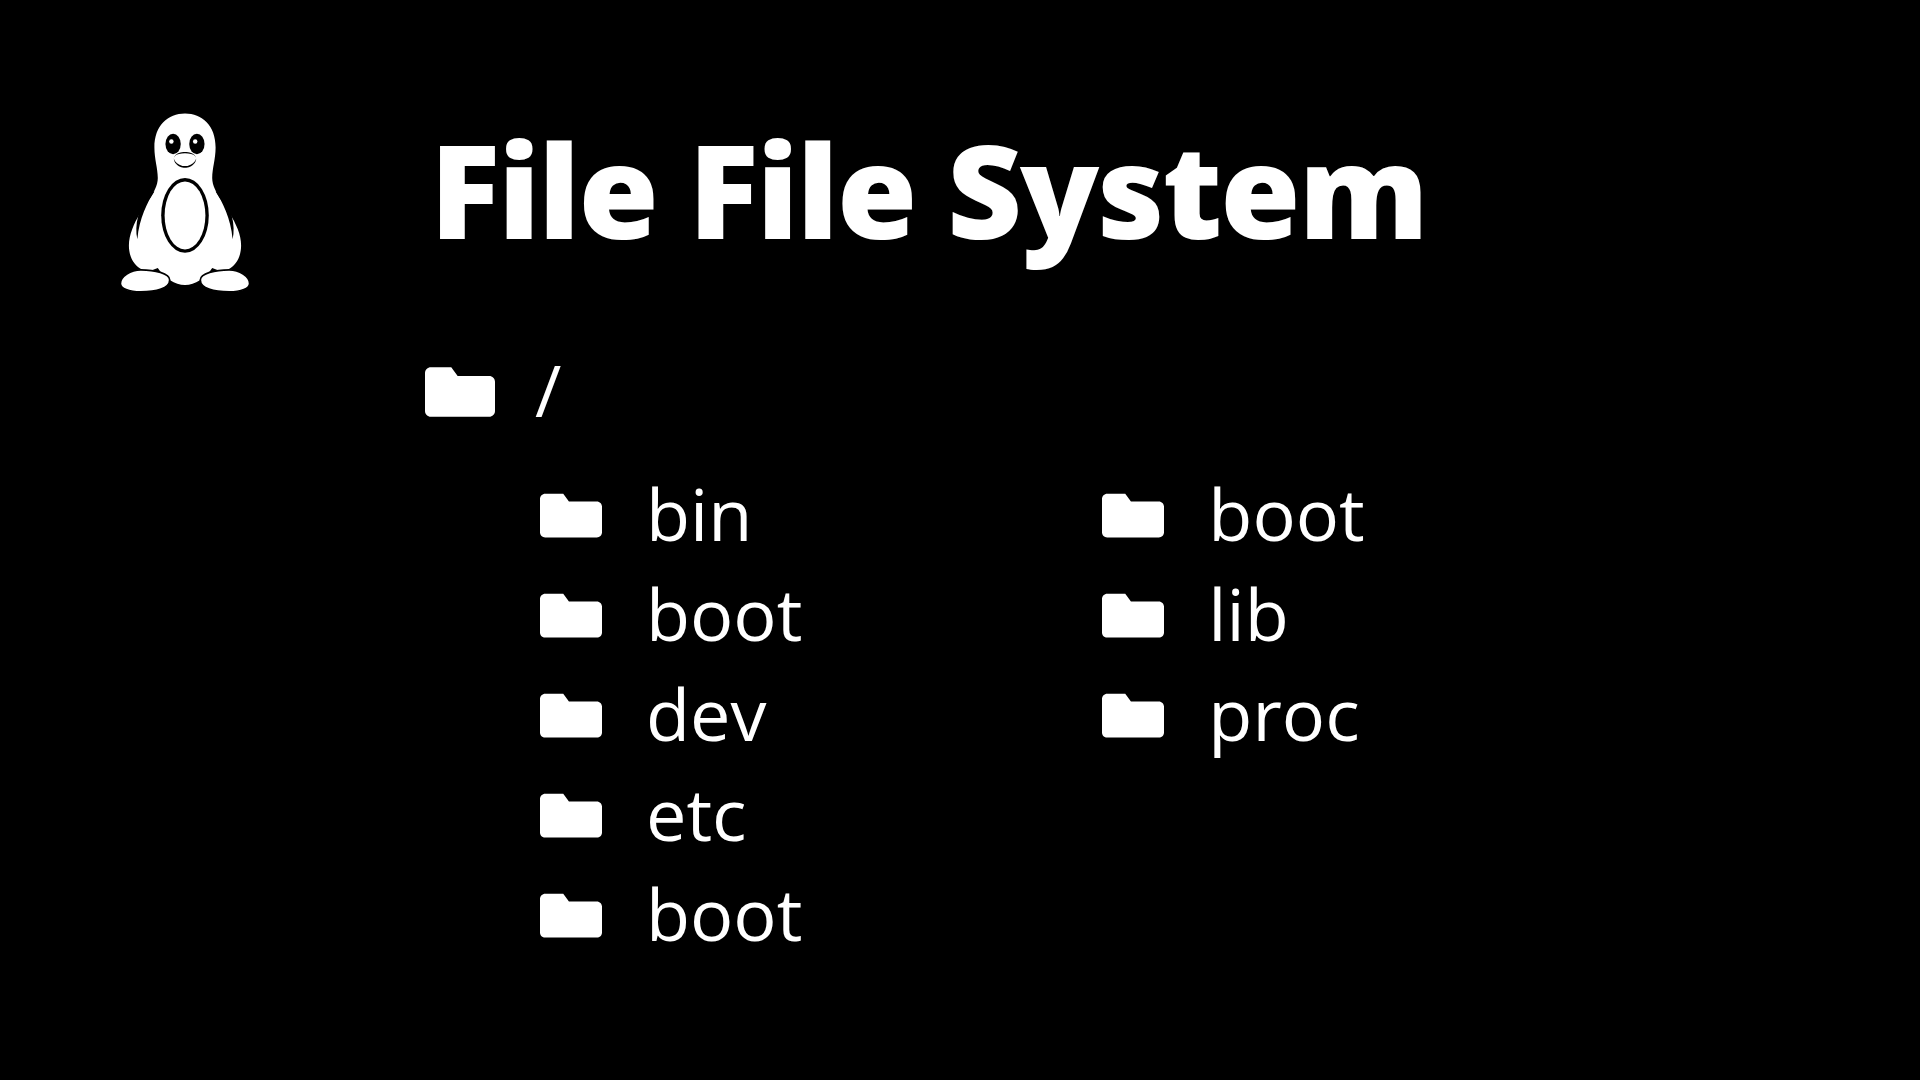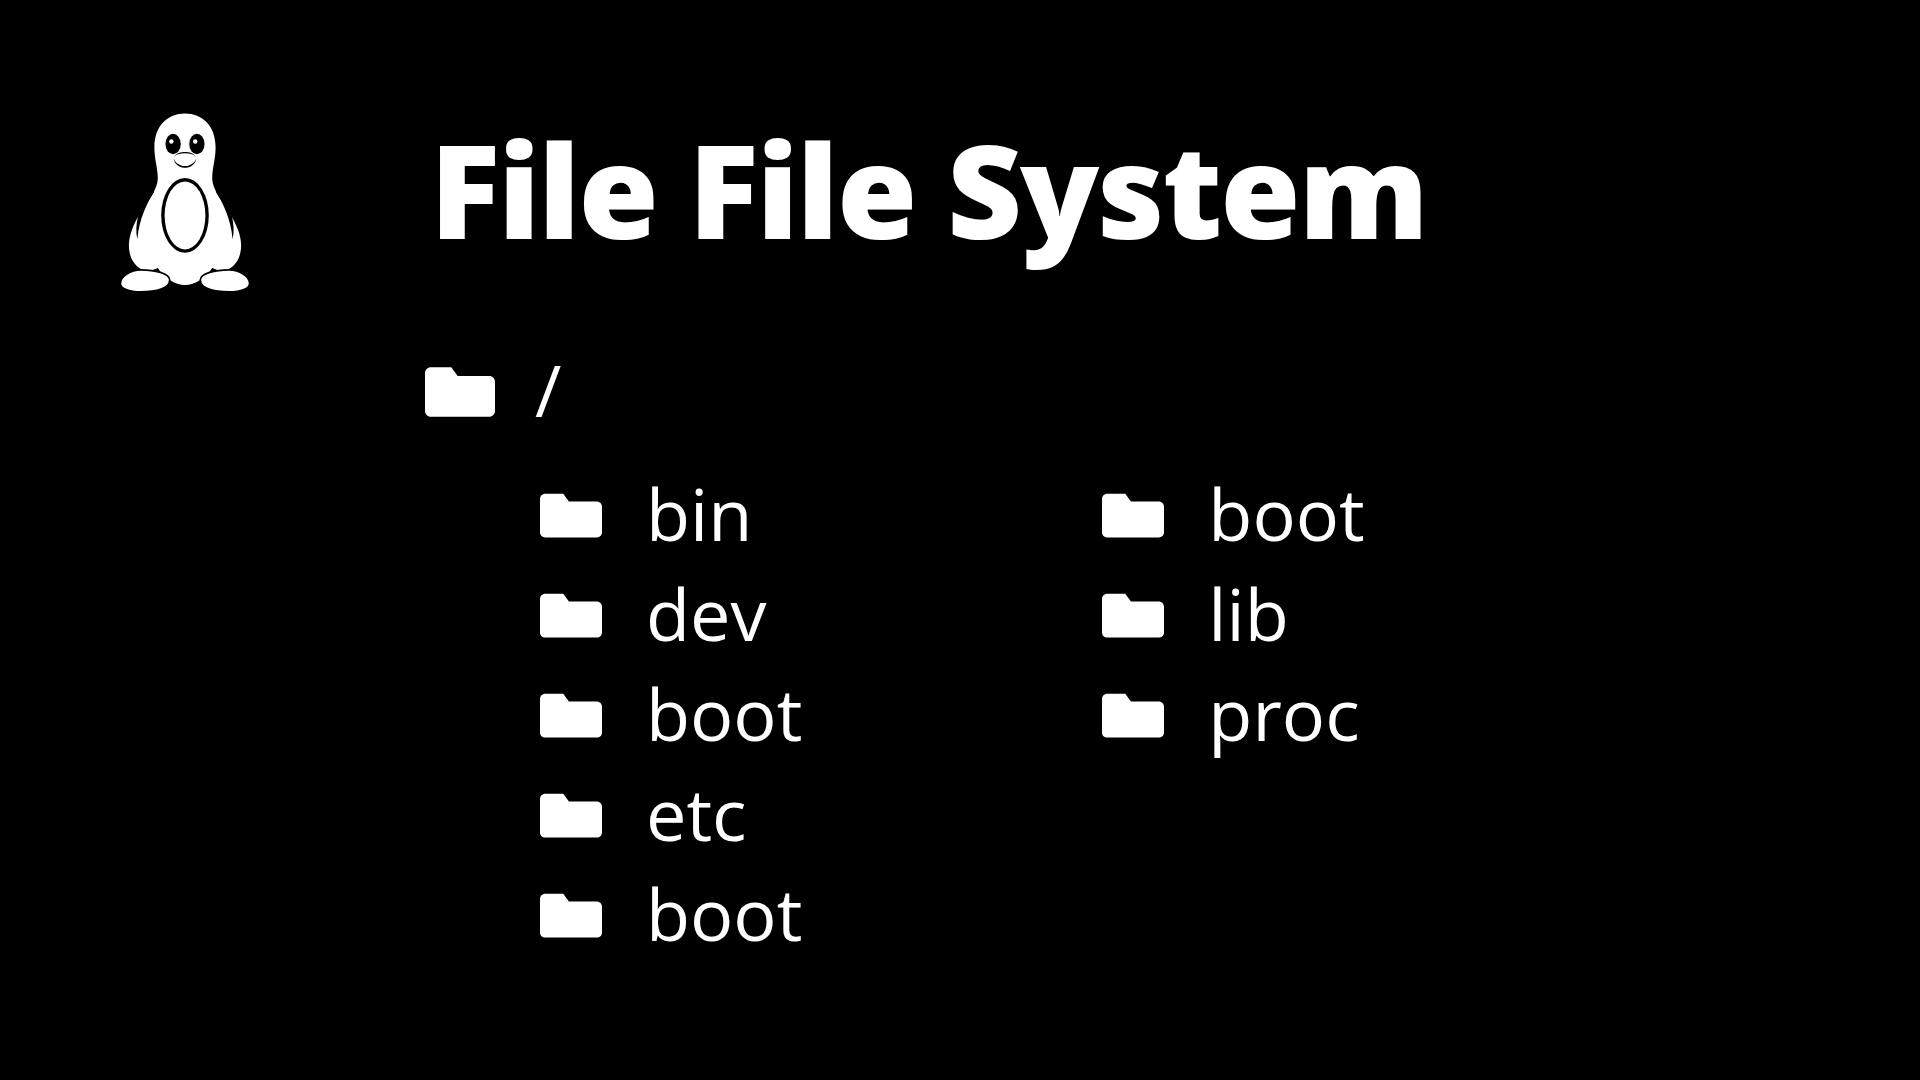--- a/index.html
+++ b/index.html
@@ -122,29 +122,29 @@
             </svg>
           </span>
         <span class="label">bin</span>
       </div>
       <div class="item">
         <span class="folder-icon-sm">
             <svg viewBox="0 0 24 19">
               <path fill="#fff" d="M2 2h7l2.2 3H22c1.1 0 2 .9 2 2v10c0 1.1-.9 2-2 2H2c-1.1 0-2-.9-2-2V4c0-1.1.9-2 2-2z"></path>
             </svg>
           </span>
-        <span class="label">dev</span>
+        <span class="label">boot</span>
       </div>
       <div class="item">
         <span class="folder-icon-sm">
             <svg viewBox="0 0 24 19">
               <path fill="#fff" d="M2 2h7l2.2 3H22c1.1 0 2 .9 2 2v10c0 1.1-.9 2-2 2H2c-1.1 0-2-.9-2-2V4c0-1.1.9-2 2-2z"></path>
             </svg>
           </span>
-        <span class="label">boot</span>
+        <span class="label">dev</span>
       </div>
       <div class="item">
         <span class="folder-icon-sm">
             <svg viewBox="0 0 24 19">
               <path fill="#fff" d="M2 2h7l2.2 3H22c1.1 0 2 .9 2 2v10c0 1.1-.9 2-2 2H2c-1.1 0-2-.9-2-2V4c0-1.1.9-2 2-2z"></path>
             </svg>
           </span>
         <span class="label">etc</span>
       </div>
       <div class="item">

